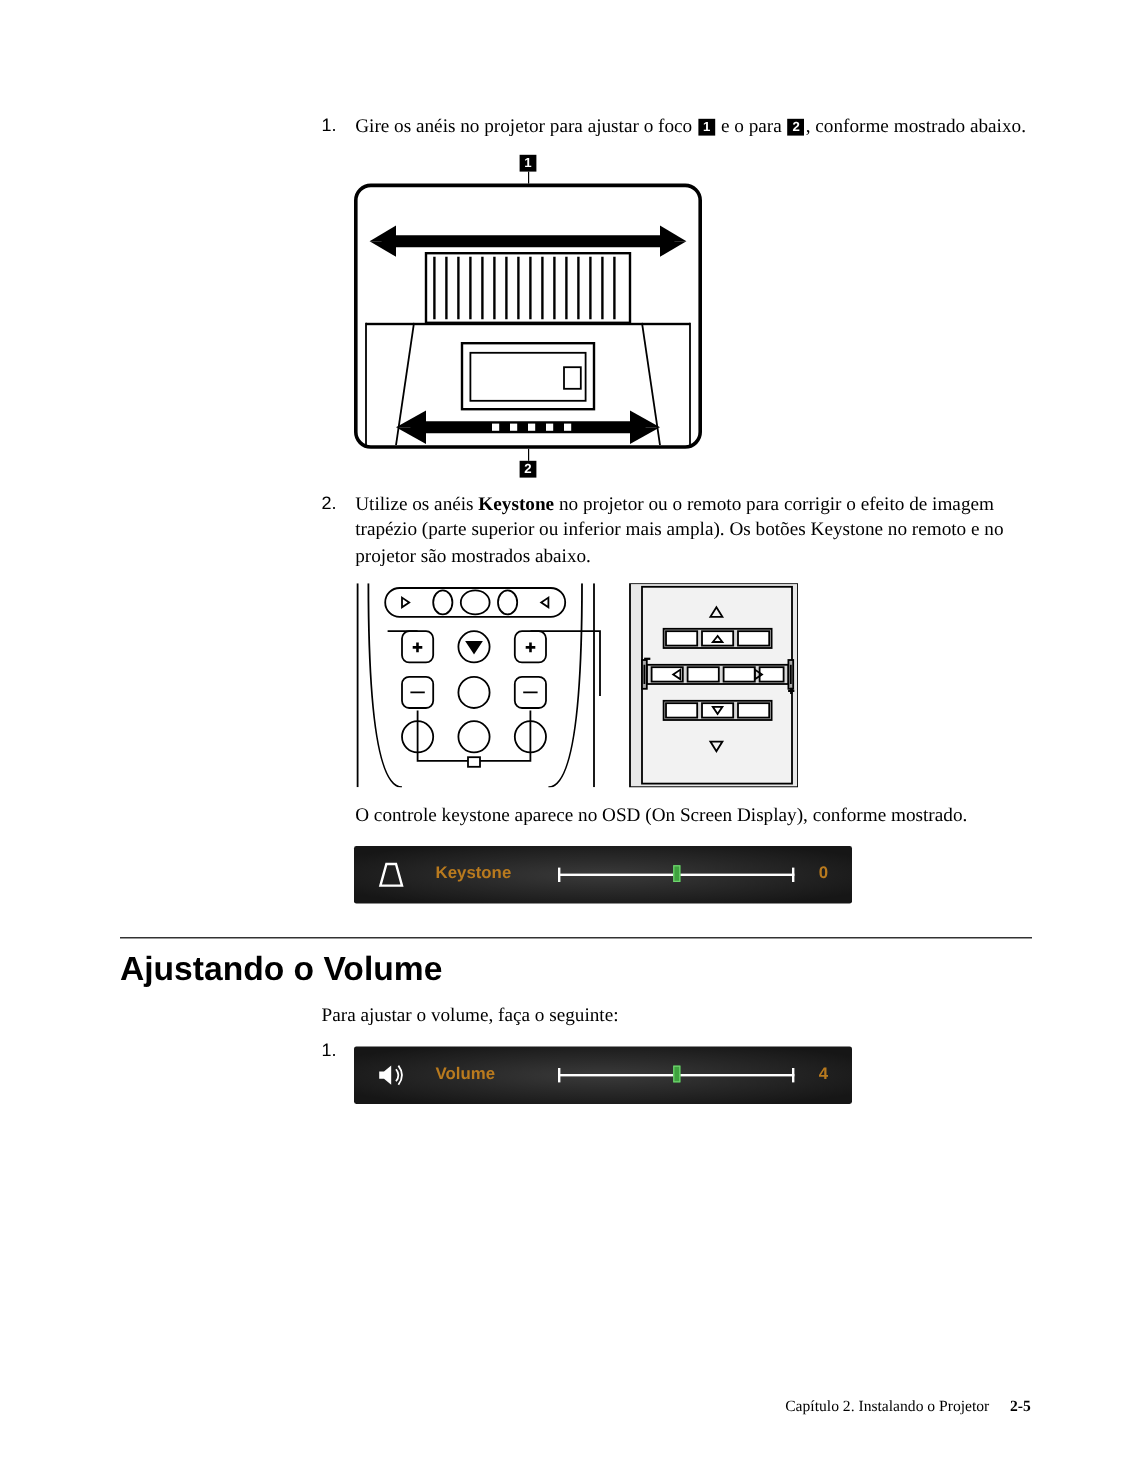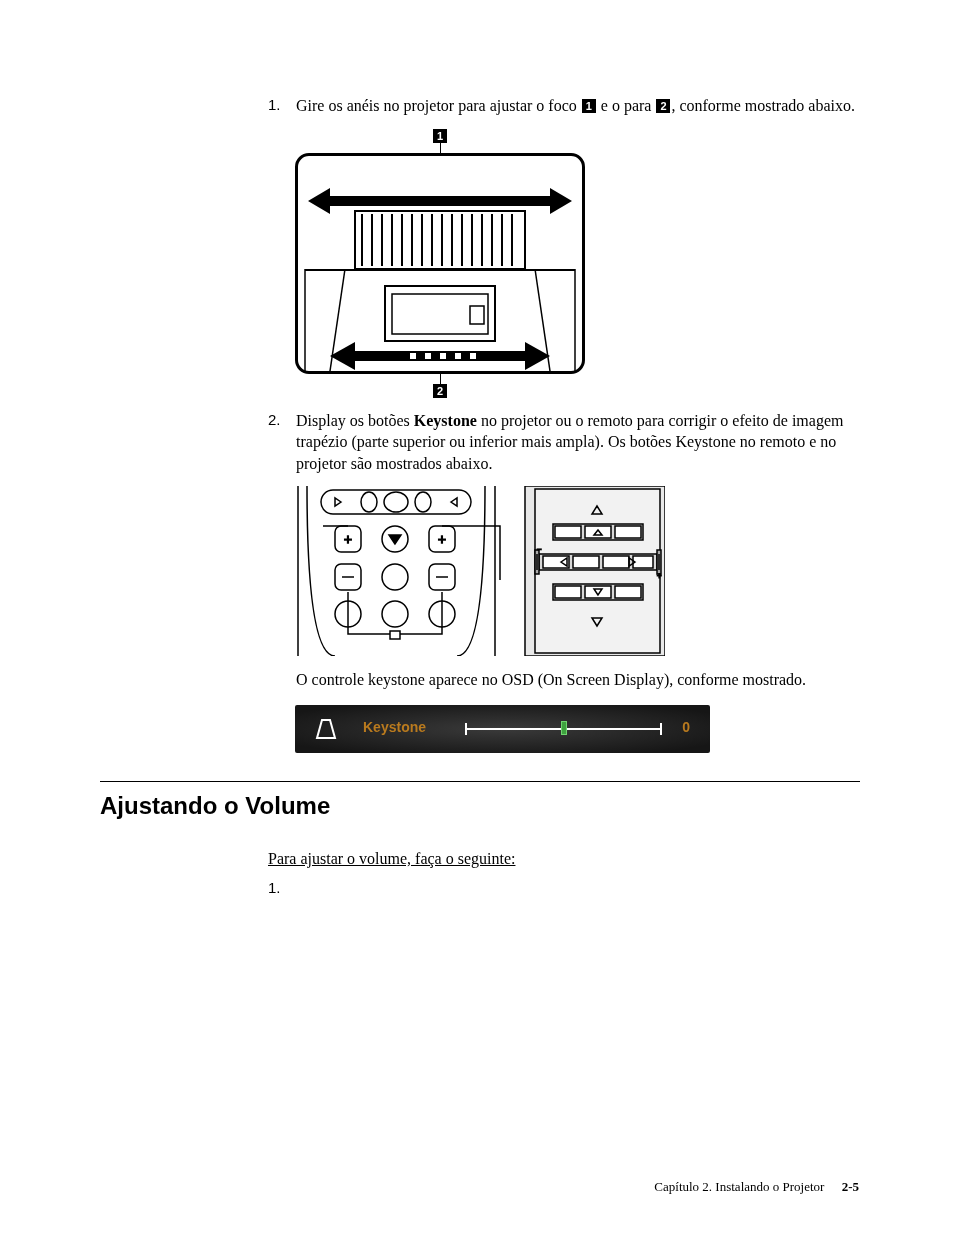--- a/index.html
+++ b/index.html
@@ -64,26 +64,26 @@
   .osd-slider::before { left: 0; }
   .osd-slider::after { right: 0; }
   .osd-thumb {
     position: absolute; width: 6px; height: 14px; background: #3fa23f;
     border: 1px solid #6fd46f; top: -7px;
   }
   .osd-icon { position: absolute; left: 18px; top: 11px; }
   .hr { border: none; border-top: 1.5px solid #000; margin: 28px 0 10px 0; width: 760px; }
   .h2 {
     font-family: Arial, Helvetica, sans-serif; font-weight: bold;
-    font-size: 24px; margin-bottom: 28px;
-  }
-  .para { margin-left: 168px; margin-bottom: 8px; line-height: 1.35; text-decoration: underline; }
+    font-size: 28px; margin-bottom: 12px;
+  }
+  .para { margin-left: 168px; margin-bottom: 8px; line-height: 1.35; }
   .step2-followup { margin-left: 196px; margin-top: 13px; margin-bottom: 8px; line-height: 1.35; }
   .footer {
-    position: absolute; bottom: 40px; right: 95px;
+    position: absolute; bottom: 55px; right: 95px;
     font-size: 13px;
   }
   .footer .pg { font-weight: bold; margin-left: 14px; }
   b.sans { font-family: inherit; font-weight: bold; }
 </style>
 </head>
 <body>
 
 <div class="content">
 
@@ -145,21 +145,21 @@
           </g>
       </svg>
     </div>
     <div class="fig-line"></div>
     <span class="fig-callout">2</span>
   </div>
 
   <ol>
     <li>
       <span class="num">2.</span>
-      <span><span>Display os botões </span><b class="sans">Keystone</b><span> no projetor ou o remoto para corrigir o efeito de imagem trapézio (parte superior ou inferior mais ampla). Os botões Keystone no remoto e no projetor são mostrados abaixo.</span></span>
+      <span><span>Utilize os anéis </span><b class="sans">Keystone</b><span> no projetor ou o remoto para corrigir o efeito de imagem trapézio (parte superior ou inferior mais ampla). Os botões Keystone no remoto e no projetor são mostrados abaixo.</span></span>
     </li>
   </ol>
 
   <div class="fig fig2">
     <svg class="fig2-svg" viewBox="0 0 370 170">
       <g stroke="#000" stroke-width="1.5" fill="#fff">
         <path d="M3 0 L3 170 M200 0 L200 170"></path>
         <path d="M12 0 Q12 170 40 170" fill="none"></path>
         <path d="M190 0 Q190 170 162 170" fill="none"></path>
         <rect x="26" y="4" width="150" height="24" rx="12"></rect>
@@ -237,19 +237,33 @@
   <h2 class="h2">Ajustando o Volume</h2>
 
   <p class="para">Para ajustar o volume, faça o seguinte:</p>
 
   <ol>
     <li>
       <span class="num">1.</span>
     </li>
   </ol>
 
+  <div class="osd-bar">
+    <span class="osd-icon">
+      <svg width="26" height="26" viewBox="0 0 26 26">
+        <path d="M3 10 L7 10 L13 5 L13 21 L7 16 L3 16 Z" fill="#fff"></path>
+        <path d="M17 8 Q21 13 17 18" fill="none" stroke="#fff" stroke-width="1.5"></path>
+        <path d="M19 5 Q25 13 19 21" fill="none" stroke="#fff" stroke-width="1.5"></path>
+      </svg>
+    </span>
+    <span class="osd-label">Volume</span>
+    <div class="osd-slider">
+      <div class="osd-thumb" style="left: calc(50% - 3px);"></div>
+    </div>
+    <span class="osd-value">4</span>
+  </div>
 
 </div>
 
 <div class="footer">
   <span>Capítulo 2. Instalando o Projetor</span>
   <span class="pg">2-5</span>
 </div>
 
 </body></html>

